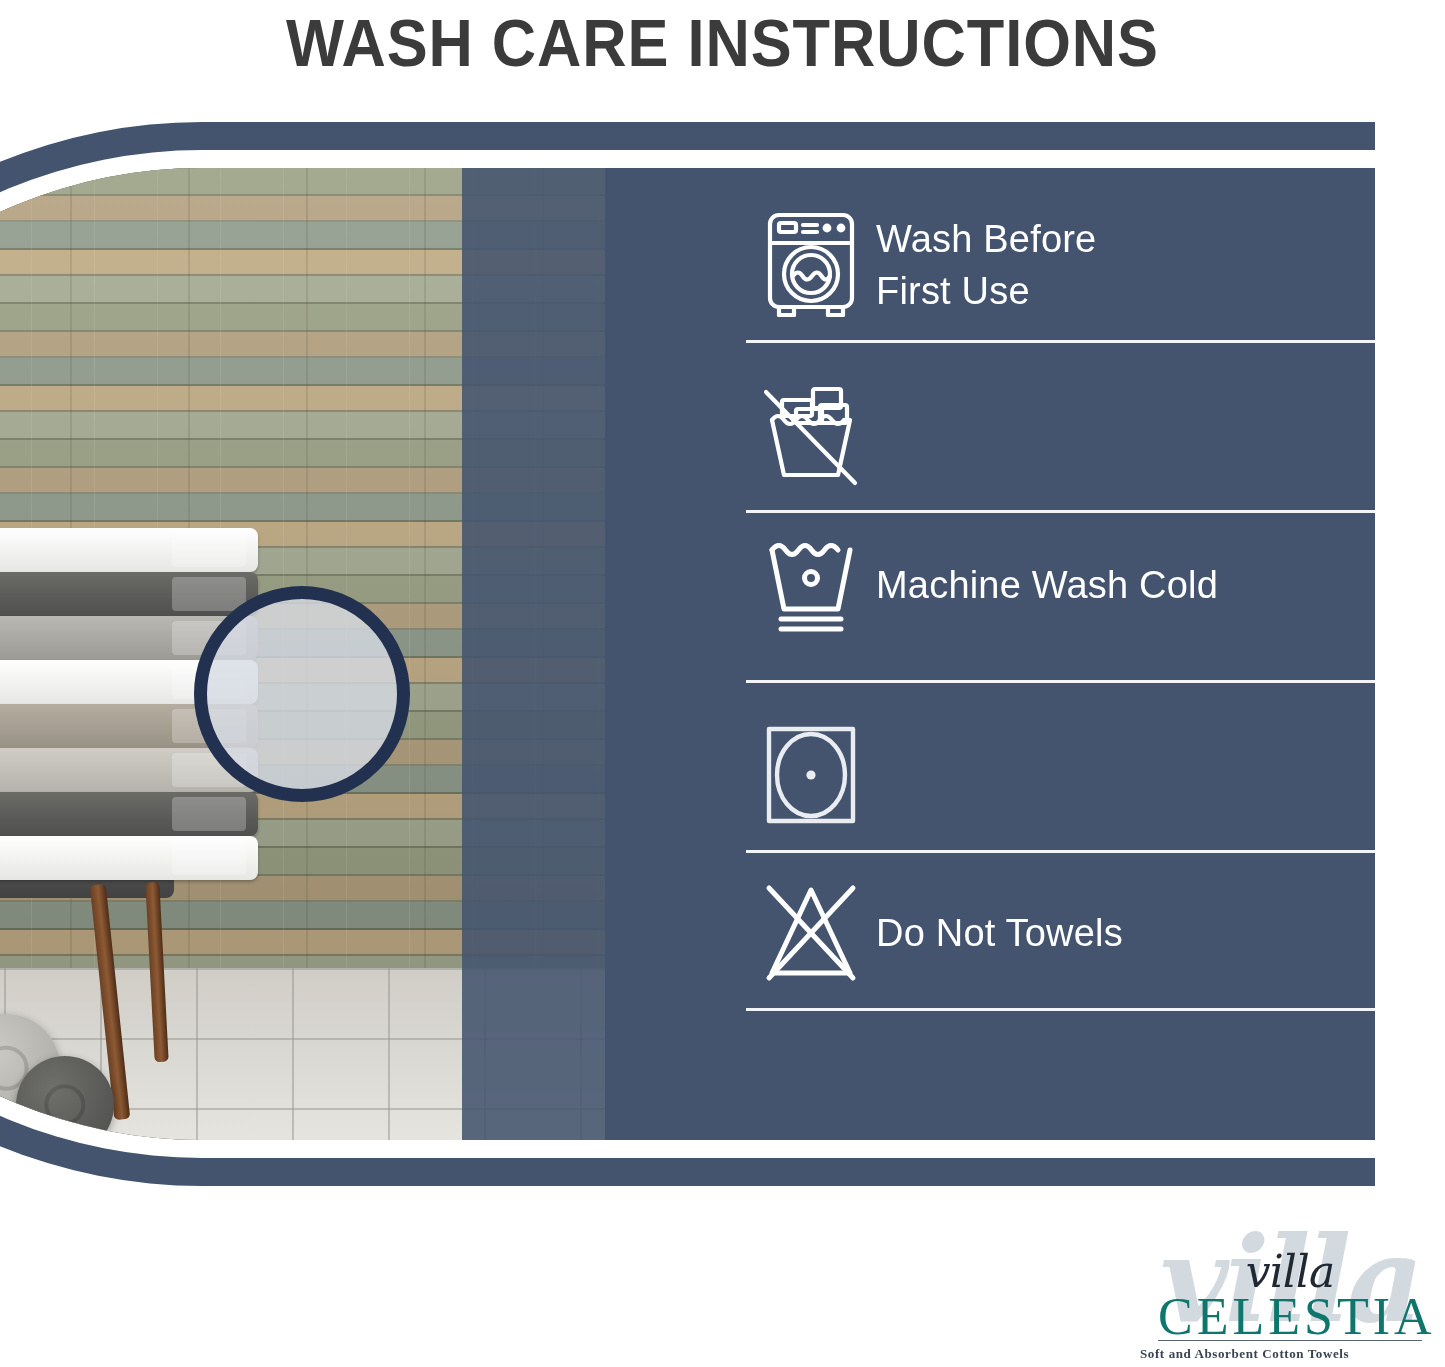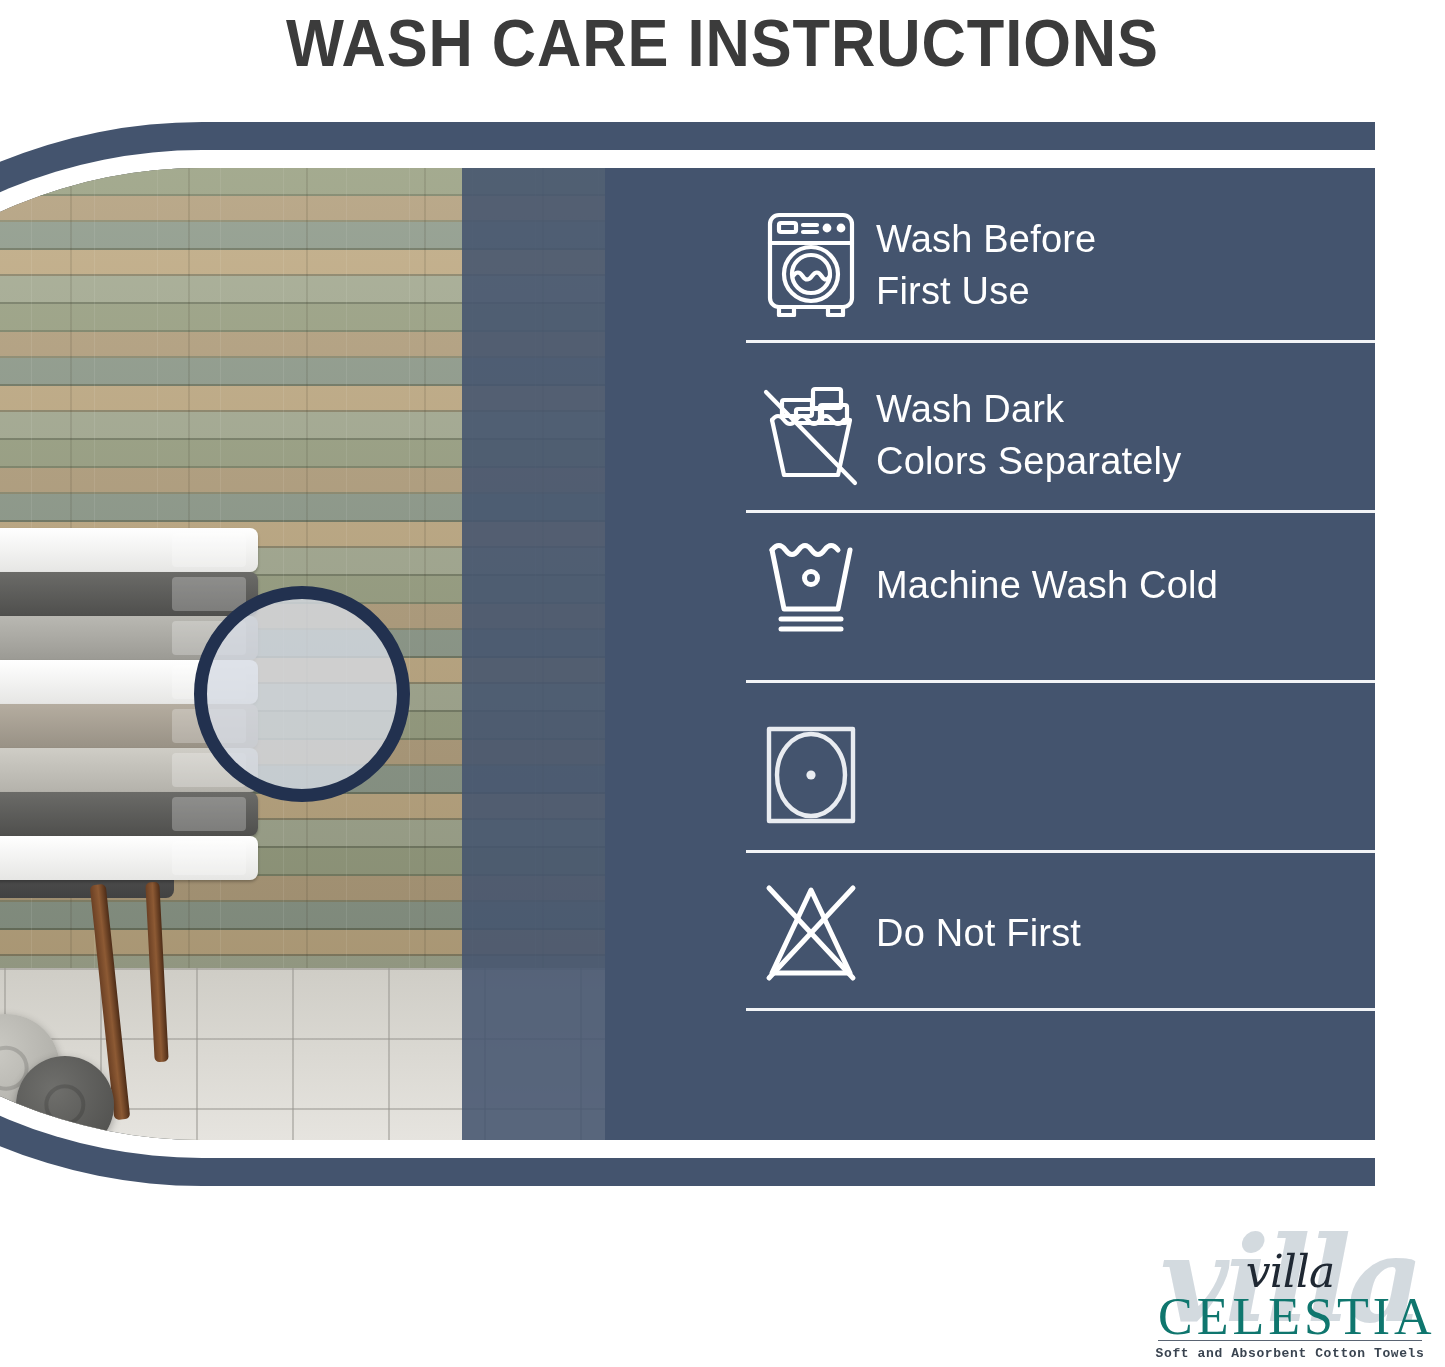--- a/index.html
+++ b/index.html
@@ -294,22 +294,20 @@
           <svg width="106" height="110" viewBox="0 0 106 110" fill="none" stroke="#ffffff" stroke-width="4.2" stroke-linecap="round" stroke-linejoin="round">
             <rect x="24" y="20" width="30" height="16" rx="2"></rect>
             <rect x="55" y="9" width="28" height="19" rx="2"></rect>
             <rect x="38" y="29" width="26" height="14" rx="2"></rect>
             <rect x="62" y="25" width="27" height="18" rx="2"></rect>
             <path d="M14 40 q6 -8 12 0 t12 0 t12 0 t12 0 t12 0 t12 0"></path>
             <path d="M14 40 L26 95 h54 L92 40"></path>
             <line x1="8" y1="12" x2="97" y2="103"></line>
           </svg>
         </div>
-        <div class="label">Wash Dark
-Colors Separately</div>
       </div>
 
       <div class="divider" style="top:342px"></div>
 
       <div class="row" style="top:352px;height:130px">
         <div class="icon">
           <svg width="104" height="104" viewBox="0 0 104 104" fill="none" stroke="#ffffff" stroke-width="5" stroke-linecap="round" stroke-linejoin="round">
             <path d="M13 17 q7 -9 13.5 0 t13 0 t13 0 t13 0 t13.5 0"></path>
             <path d="M13 17 L25 76 h54 L91 17"></path>
             <circle cx="52" cy="45" r="6.5"></circle>
@@ -335,21 +333,21 @@
       <div class="divider" style="top:682px"></div>
 
       <div class="row" style="top:700px;height:130px">
         <div class="icon">
           <svg width="108" height="108" viewBox="0 0 108 108" fill="none" stroke="#ffffff" stroke-width="5" stroke-linecap="round" stroke-linejoin="round">
             <path d="M54 11 L93 94 H15 Z"></path>
             <line x1="12" y1="9" x2="96" y2="99"></line>
             <line x1="96" y1="9" x2="12" y2="99"></line>
           </svg>
         </div>
-        <div class="label">Do Not First</div>
+        <div class="label">Do Not Towels</div>
       </div>
 
       <div class="divider" style="top:840px"></div>
 
 
     </div>
   </div>
 </div>
 
 <div style="position:absolute;left:1140px;top:1228px;width:300px;height:135px;">
@@ -365,15 +363,15 @@
               text-align:center;letter-spacing:-1px;">villa</div>
 
   <div style="position:absolute;left:18px;top:68px;width:264px;
               color:#0f766e;font-size:52px;line-height:42px;
               font-family:'Liberation Serif',serif;font-weight:300;
               letter-spacing:4px;
               border-bottom:1.5px solid #5a6472;padding-bottom:2px;">CELESTIA</div>
 
   <div style="position:absolute;left:0;top:118px;width:300px;
               color:#3a4450;font-size:13px;line-height:15px;
-              font-family:Liberation Mono, monospace;font-weight:bold;
-              letter-spacing:.6px;text-align:center;">Soft and Absorbent Cotton Towels</div>
+              font-family:Liberation Serif, serif;font-weight:bold;
+              letter-spacing:.6px;">Soft and Absorbent Cotton Towels</div>
 </div>
 
 </body></html>

